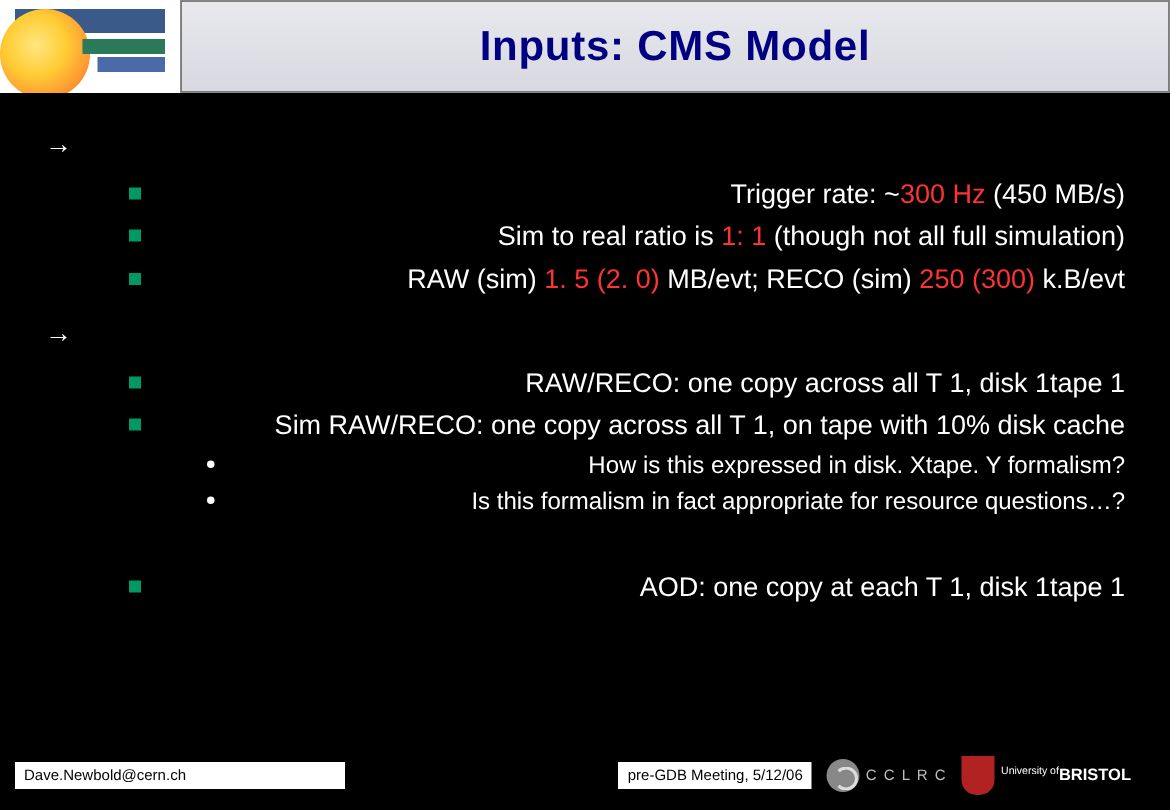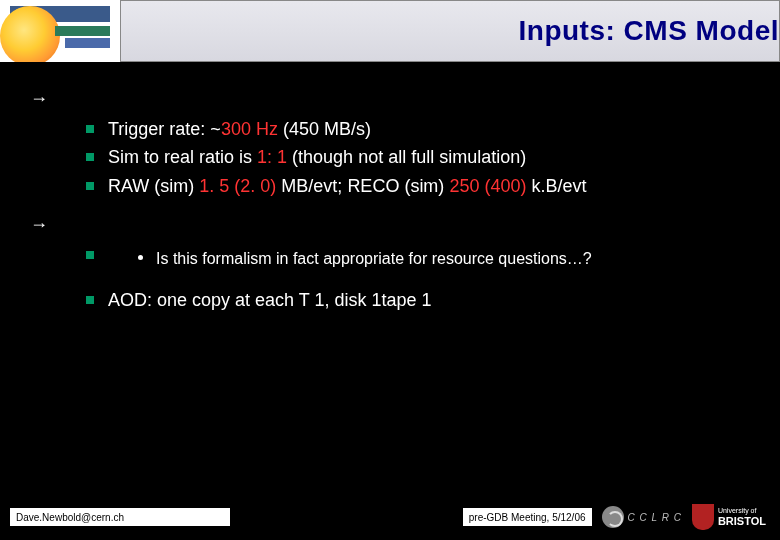--- a/index.html
+++ b/index.html
@@ -60,21 +60,21 @@
     top: 32px; right: 0;
     width: 45px; height: 10px;
     background: #4a6aaa;
   }
   .title-bar {
     flex: 1;
     background: linear-gradient(#e8e8ee, #d8d8e0);
     border: 1px solid #888;
     display: flex;
     align-items: center;
-    justify-content: flex-end;
+    justify-content: center;
   }
   .title-bar h1 {
     font-family: Verdana, Geneva, sans-serif;
     font-size: 28px;
     font-weight: bold;
     color: #000080;
     letter-spacing: 0.5px;
   }
   .content {
     padding: 14px 30px 0 30px;
@@ -101,20 +101,21 @@
     margin-left: 56px;
     margin-top: 6px;
     margin-bottom: 12px;
   }
   ul.sub > li {
     position: relative;
     font-size: 18px;
     color: #fff;
     padding: 2px 0 2px 22px;
     line-height: 1.35;
+    text-align: right;
   }
   ul.sub > li::before {
     content: "";
     position: absolute;
     left: 0;
     top: 10px;
     width: 8px;
     height: 8px;
     background: #009966;
   }
@@ -137,21 +138,21 @@
     left: 0;
     top: 8px;
     width: 5px;
     height: 5px;
     border-radius: 50%;
     background: #fff;
   }
   .accent { color: #ff3333; }
   .footer {
     position: absolute;
-    left: 0; right: 4px; bottom: 10px;
+    left: 0; right: 16px; bottom: 10px;
     display: flex;
     align-items: center;
     padding: 0 10px;
     gap: 10px;
     justify-content: space-between;
   }
   .fbox {
     background: #fff;
     font-size: 10px;
     color: #000;
@@ -163,21 +164,20 @@
   }
   .fbox.email { width: 220px; }
   .spacer { flex: 1; }
   .cclrc {
     display: flex;
     align-items: center;
     gap: 4px;
     color: #bbb;
     font-size: 10px;
     letter-spacing: 1px;
-    font-style: italic;
   }
   .cclrc-circ {
     width: 22px; height: 22px; border-radius: 50%;
     background: #888;
     position: relative;
   }
   .cclrc-circ::after {
     content: "";
     position: absolute;
     left: 5px; top: 5px; width: 12px; height: 12px;
@@ -190,21 +190,21 @@
     align-items: center;
     gap: 4px;
   }
   .bristol-crest {
     width: 22px; height: 26px;
     background: #b22222;
     border-radius: 0 0 10px 10px;
   }
   .bristol-text {
     display: flex;
-    flex-direction: column;
+    flex-direction: row;
     font-size: 7px;
     line-height: 1.1;
     color: #fff;
   }
   .bristol-text .big {
     font-size: 11px;
     font-weight: bold;
   }
 </style>
 </head>
@@ -230,34 +230,39 @@
     <span class="arrow">→</span>
   </div>
   <ul class="sub">
     <li>
       <span>Trigger rate: ~</span><span class="accent">300 Hz</span><span> (450 MB/s)</span>
     </li>
     <li>
       <span>Sim to real ratio is </span><span class="accent">1: 1</span><span> (though not all full simulation)</span>
     </li>
     <li>
-      <span>RAW (sim) </span><span class="accent">1. 5 (2. 0)</span><span> MB/evt; RECO (sim) </span><span class="accent">250 (400)</span><span> k.B/evt</span>
+      <span>RAW (sim) </span><span class="accent">1. 5 (2. 0)</span><span> MB/evt; RECO (sim) </span><span class="accent">250 (300)</span><span> k.B/evt</span>
     </li>
   </ul>
 
   <div class="top-item">
     <span class="arrow">→</span>
   </div>
   <ul class="sub">
     <li>
+      <span>RAW/RECO: one copy across all T 1, disk 1tape 1</span>
+    </li>
+    <li>
+      <span>Sim RAW/RECO: one copy across all T 1, on tape with 10% disk cache</span>
       <ul class="subsub">
+        <li>How is this expressed in disk. Xtape. Y formalism?</li>
         <li>Is this formalism in fact appropriate for resource questions…?</li>
       </ul>
     </li>
-    <li style="margin-top:10px;">
+    <li style="margin-top:24px;">
       <span>AOD: one copy at each T 1, disk 1tape 1</span>
     </li>
   </ul>
 
 </div>
 
 <div class="footer">
   <div class="fbox email">Dave.Newbold@cern.ch</div>
   <div class="spacer"></div>
   <div class="fbox">pre-GDB Meeting, 5/12/06</div>

